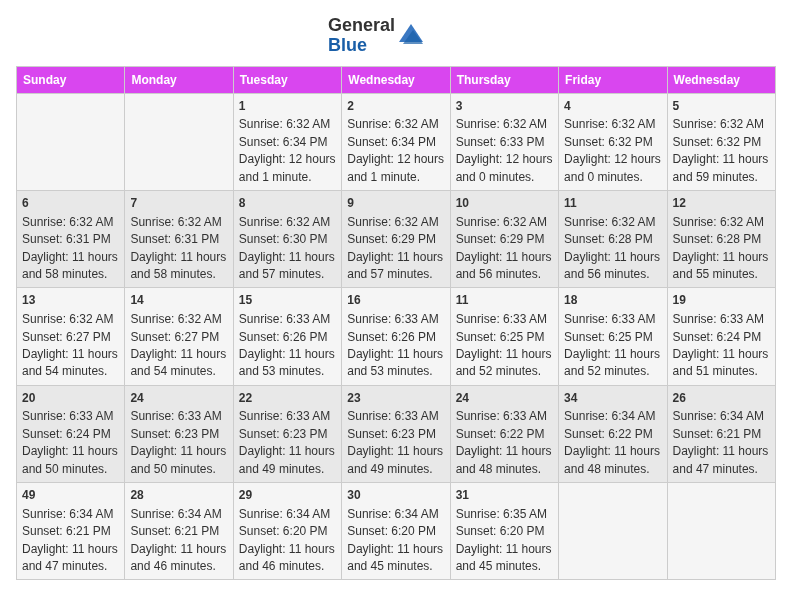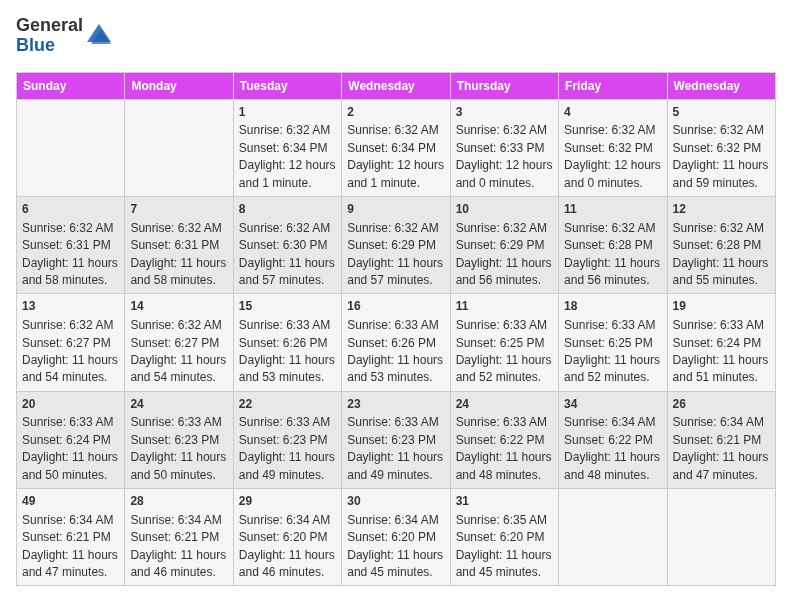--- a/index.html
+++ b/index.html
@@ -5,23 +5,23 @@
     * { box-sizing: border-box; margin: 0; padding: 0; }
     body {
       font-family: Arial, sans-serif;
       background: #fff;
       width: 792px;
       min-height: 612px;
       padding: 16px;
     }
     .header {
       display: flex;
-      justify-content: space-between;
+      justify-content: center;
       align-items: flex-start;
-      margin-bottom: 16px;
+      margin-bottom: 10px;
       gap: 39px;
     }
     .logo {
       display: flex;
       align-items: center;
       gap: 2px;
     }
     .logo-text {
       font-size: 18px;
       font-weight: bold;

